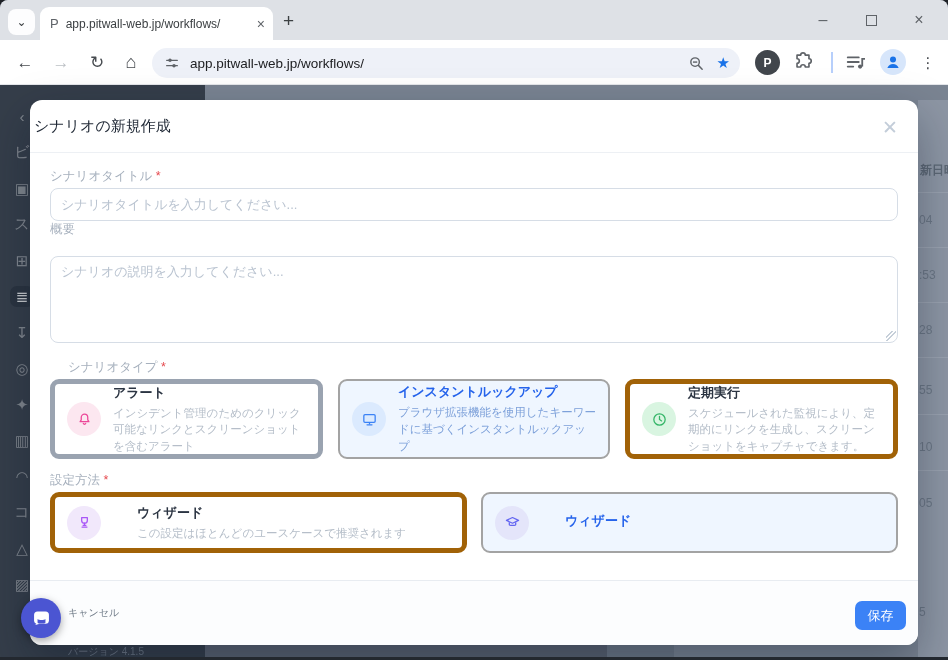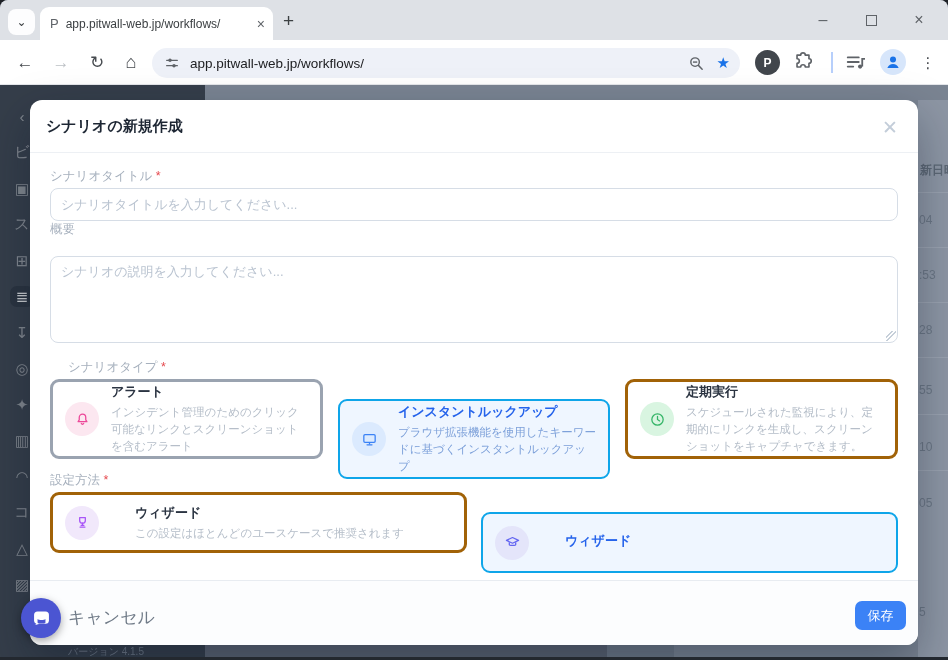--- a/index.html
+++ b/index.html
@@ -55,50 +55,50 @@
 
   #sb-icons{left:10px;top:106px;width:24px;display:flex;flex-direction:column;gap:15px;}
   #sb-icons span{height:21px;display:flex;align-items:center;justify-content:center;
                  color:rgba(255,255,255,.38);font-size:15px;}
   #sb-icons span.hl{background:#2b3440;border-radius:7px;color:rgba(255,255,255,.75);}
   #sb-version{left:68px;top:645px;color:#6b7582;font-size:10px;white-space:nowrap;}
 
   
   #modal{left:30px;top:100px;width:888px;height:545px;background:#fff;border-radius:12px;
          box-shadow:0 18px 45px rgba(10,20,40,.35);}
-  #m-title{left:16px;top:17px;font-size:15px;font-weight:700;color:#1d2633;}
+  #m-title{left:4px;top:17px;font-size:15px;font-weight:400;color:#1d2633;}
   #m-close{left:846px;top:13px;width:28px;height:28px;display:flex;align-items:center;justify-content:center;
            color:#c3cdd9;font-size:19px;}
   .hdiv{left:0;width:888px;height:1px;background:#edf0f4;}
   .lbl{font-size:12.5px;color:#a6b0bd;}
   .req{color:#e5484d;}
   .field{left:20px;width:848px;background:#fff;border:1px solid #d6dde6;border-radius:8px;
          font-size:13px;color:#39424e;padding:6px 10px;outline:none;resize:none;}
   .field::placeholder{color:#b9c3d0;}
   #ta-grip{left:856px;top:231px;width:10px;height:10px;
      background:
        linear-gradient(135deg,transparent 0 4px,#c6cfd9 4px 5px,transparent 5px 7px,#c6cfd9 7px 8px,transparent 8px);}
 
-  .card{border:3px solid #a16207;border-radius:9px;background:#fff;display:flex;align-items:center;
+  .card{border:5px solid #a16207;border-radius:9px;background:#fff;display:flex;align-items:center;
         padding:0 12px;gap:12px;cursor:pointer;}
   .card.gray{border-color:#9aa3b0;}
-  .card.sel{border:2px solid #0ea5e9;background:#eff6ff;margin-top:20px;}
+  .card.sel{border:2px solid #a3a3a3;background:#eff6ff;}
   .circ{width:34px;height:34px;border-radius:50%;flex:0 0 auto;
         display:flex;align-items:center;justify-content:center;}
   .ct{min-width:0;}
   .ct .t{font-size:13px;font-weight:700;color:#2b3442;margin-bottom:3px;}
   .ct .d{font-size:11.5px;line-height:1.45;color:#b4bdc8;}
   .card.sel .t{color:#2563eb;}
   .card.sel .d{color:#7b9fd9;}
   .tcard{top:279px;height:80px;}
   .mcard{top:392px;height:61px;gap:36px;}
 
   #m-footer{left:0;top:480px;width:888px;height:65px;background:#fcfdfe;border-top:1px solid #e8ecf1;
             border-radius:0 0 12px 12px;}
-  #cancel{left:28px;top:500px;font-size:17px;color:#6f7a87;padding:6px 10px;}
+  #cancel{left:28px;top:500px;font-size:10px;color:#6f7a87;padding:6px 10px;}
   #save{left:825px;top:501px;width:51px;height:29px;background:#3b82f6;border-radius:7px;color:#fff;
         font-size:13px;display:flex;align-items:center;justify-content:center;font-family:Liberation Mono, monospace;}
 
   #chat{left:21px;top:598px;width:40px;height:40px;border-radius:50%;background:#4b55d2;
         box-shadow:0 3px 8px rgba(0,0,0,.35);display:flex;align-items:center;justify-content:center;z-index:30;}
 </style>
 </head>
 <body>
 
 <div id="win">

